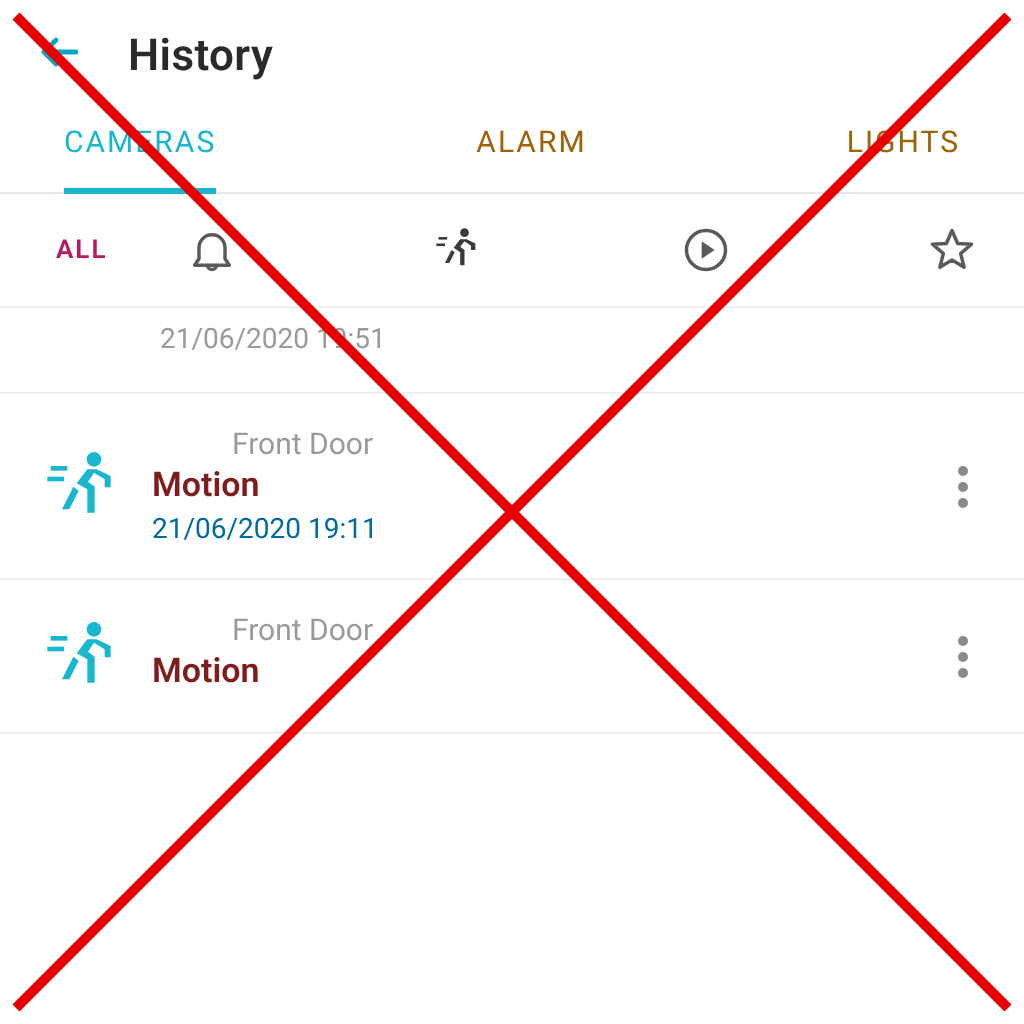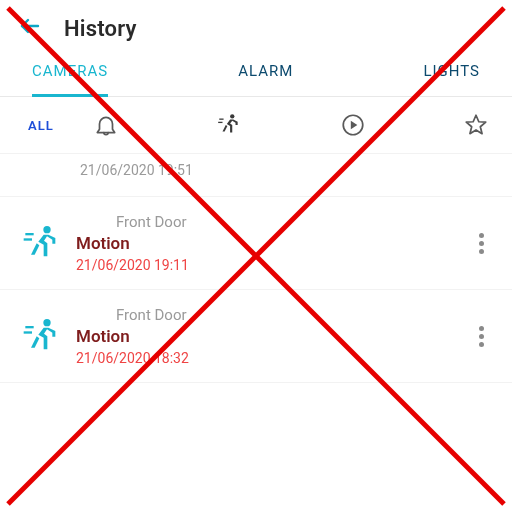--- a/index.html
+++ b/index.html
@@ -2,35 +2,35 @@
 <html><head>
 <meta charset="utf-8">
 <style>
   * { box-sizing: border-box; margin: 0; padding: 0; }
   html, body { width: 512px; height: 512px; font-family: -apple-system, 'Segoe UI', Roboto, Arial, sans-serif; background: #fff; overflow: hidden; }
   .app { position: relative; width: 512px; height: 512px; }
   .header { display: flex; align-items: center; padding: 14px 18px 10px; gap: 22px; }
   .back-arrow { color: #0ba7c6; font-size: 24px; line-height: 1; cursor: pointer; }
   .title { font-size: 22px; font-weight: 600; color: #2a2a2a; letter-spacing: 0.2px; }
   .tabs { display: flex; justify-content: space-between; padding: 10px 32px 0; border-bottom: 1px solid #e8e8e8; }
-  .tab { font-size: 15px; letter-spacing: 1px; color: #0c4a6e; padding-bottom: 14px; cursor: pointer; }
+  .tab { font-size: 15px; letter-spacing: 1px; color: #a16207; padding-bottom: 14px; cursor: pointer; }
   .tab.active { color: #19b6cf; border-bottom: 3px solid #19b6cf; margin-bottom: -1px; }
   .filters { display: flex; align-items: center; padding: 14px 22px 14px 28px; border-bottom: 1px solid #f2f2f2; }
-  .filter-all { font-size: 13px; font-weight: 600; letter-spacing: 1px; color: #1d4ed8; width: 56px; cursor: pointer; }
+  .filter-all { font-size: 13px; font-weight: 600; letter-spacing: 1px; color: #be185d; width: 56px; cursor: pointer; }
   .filter-icons { flex: 1; display: flex; justify-content: space-between; align-items: center; padding-left: 8px; }
   .filter-icon { width: 28px; height: 28px; display: flex; align-items: center; justify-content: center; cursor: pointer; color: #5a5a5a; }
   .filter-icon svg { width: 26px; height: 26px; }
   .list { }
   .row { display: flex; align-items: center; padding: 16px 22px 16px 22px; border-bottom: 1px solid #f2f2f2; position: relative; }
   .row-icon { width: 40px; height: 40px; margin-right: 14px; flex-shrink: 0; display:flex; align-items:center; justify-content:center; }
   .row-icon svg { width: 40px; height: 40px; }
   .row-text { flex: 1; }
   .row-cam { font-size: 15px; color: #9a9a9a; margin-bottom: 2px; margin-left: 40px; }
   .row-event { font-size: 17px; font-weight: 600; color: #7f1d1d; margin-bottom: 4px; }
-  .row-ts { font-size: 14px; color: #ef4444; }
+  .row-ts { font-size: 14px; color: #0369a1; }
   .row-menu { color: #8a8a8a; font-size: 20px; line-height: 8px; cursor: pointer; padding: 6px; letter-spacing: 0; }
   .row-menu span { display:block; width:5px; height:5px; background:#8a8a8a; border-radius:50%; margin:3px 0;}
   .ts-only { padding: 8px 22px 18px 80px; border-bottom: 1px solid #f2f2f2; font-size: 14px; color: #9a9a9a; }
   
   .overlay { position: absolute; inset: 0; pointer-events: none; }
   .overlay line { stroke: #e60000; stroke-width: 5; }
 </style>
 </head>
 <body>
 <div class="app">
@@ -114,21 +114,20 @@
             <circle cx="15" cy="4" r="2.2"></circle>
             <path d="M13 7l-3.2 4.2L13 13v7h2.2v-7.8l-2-1.5L15 8l3.2 2v2.4H20V9l-4.2-2z"></path>
             <path d="M8.8 12.2L5.4 19h2.2l2.8-5.6z"></path>
             <rect x="2" y="6" width="5" height="1.4"></rect>
             <rect x="1" y="9.2" width="5" height="1.4"></rect>
           </svg>
       </div>
       <div class="row-text">
         <div class="row-cam">Front Door</div>
         <div class="row-event">Motion</div>
-        <div class="row-ts">21/06/2020 18:32</div>
       </div>
       <div class="row-menu">
           <span></span>
           <span></span>
           <span></span>
         </div>
     </div>
   </div>
 
   <svg class="overlay" viewBox="0 0 512 512">

